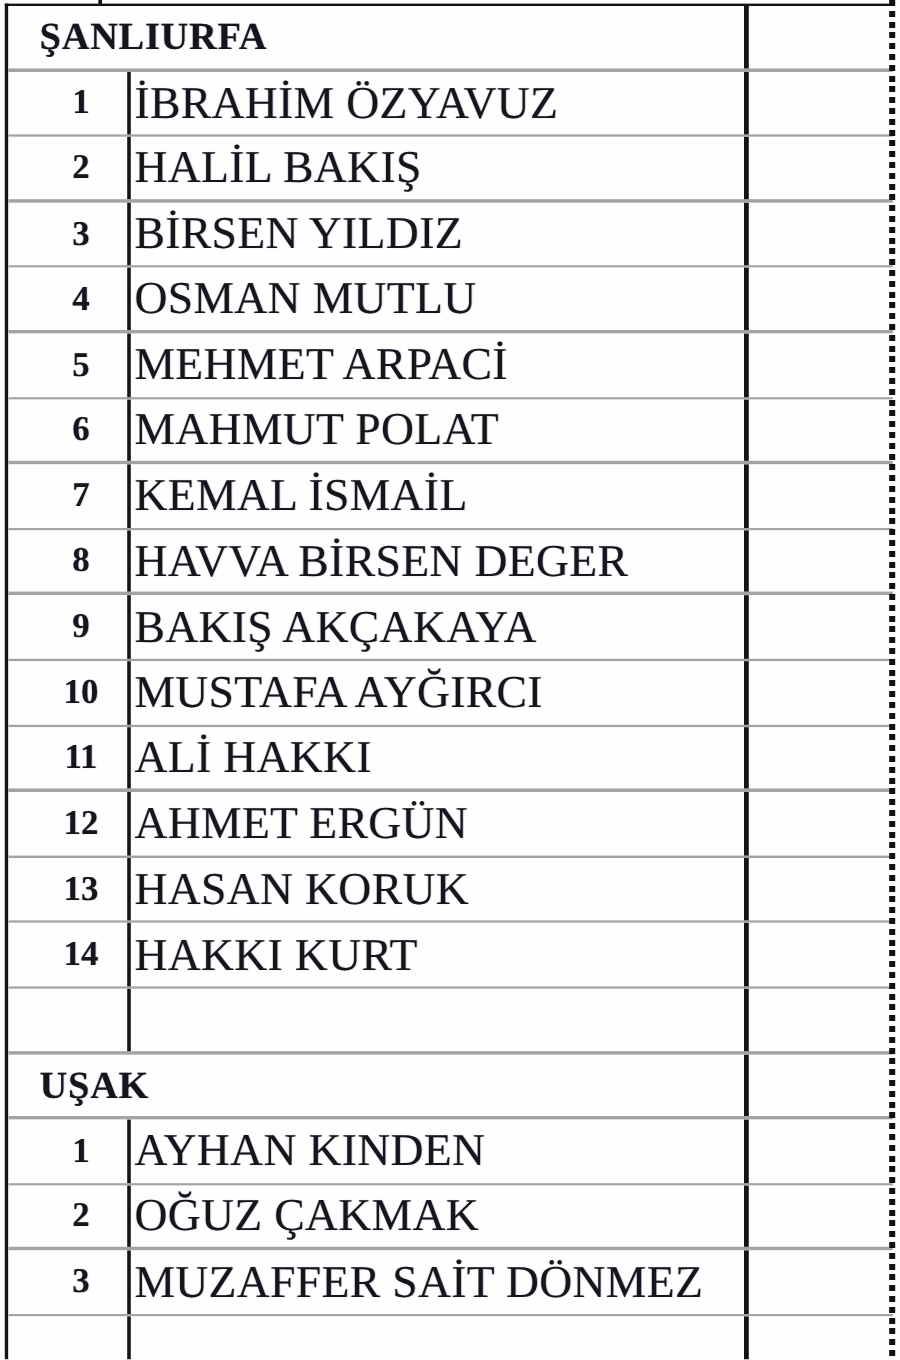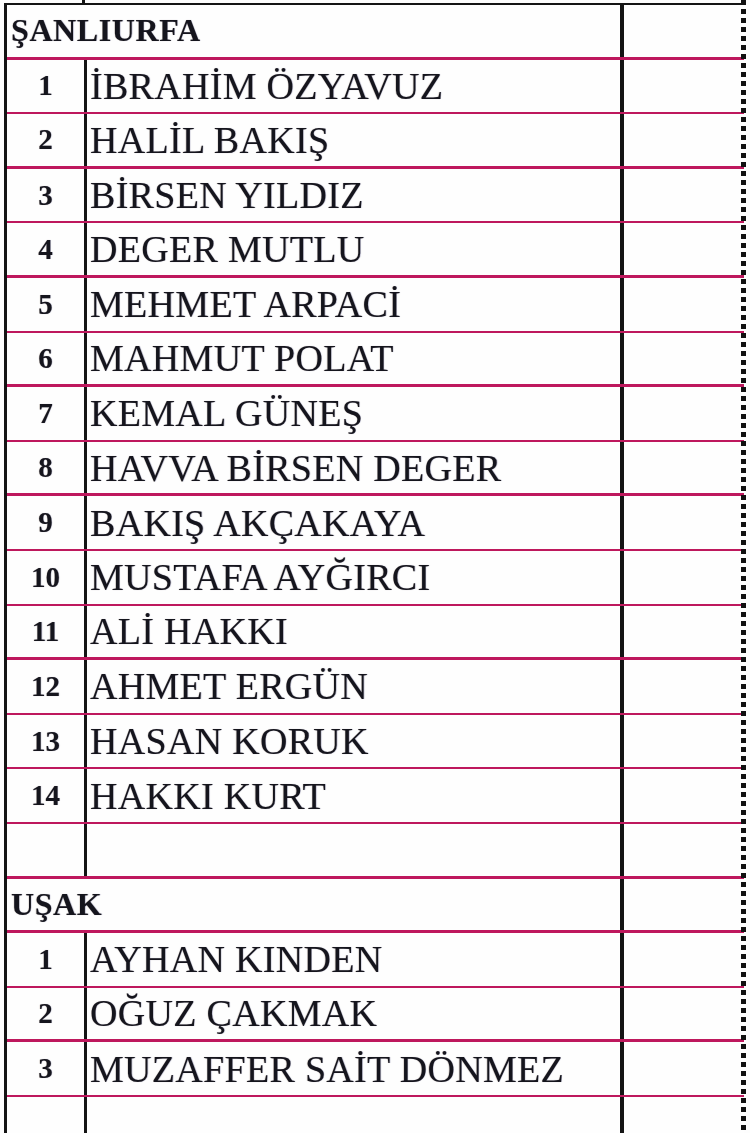--- a/index.html
+++ b/index.html
@@ -18,22 +18,23 @@
     top: 3px;
     width: 740px;
     border-top: 2px solid #141414;
     border-left: 3px solid #141414;
     box-sizing: border-box;
   }
   .row {
     display: flex;
     height: 54.6px;
     box-sizing: border-box;
-    border-bottom: 2px solid #be185d;
+    border-bottom: 2px solid #a3a3a3;
     background: #fefefe;
+    padding-left: 22px;
   }
   .row.bb3 { border-bottom-width: 3px; }
   .cell {
     box-sizing: border-box;
     display: flex;
     align-items: center;
     overflow: hidden;
     white-space: nowrap;
   }
   .num {
@@ -122,21 +123,21 @@
           <span>BİRSEN YILDIZ</span>
         </div>
       <div class="cell score"></div>
     </div>
 
     <div class="row bb3">
       <div class="cell num">
           <span>4</span>
         </div>
       <div class="cell name">
-          <span>DEGER MUTLU</span>
+          <span>OSMAN MUTLU</span>
         </div>
       <div class="cell score"></div>
     </div>
 
     <div class="row">
       <div class="cell num">
           <span>5</span>
         </div>
       <div class="cell name">
           <span>MEHMET ARPACİ</span>
@@ -152,21 +153,21 @@
           <span>MAHMUT POLAT</span>
         </div>
       <div class="cell score"></div>
     </div>
 
     <div class="row">
       <div class="cell num">
           <span>7</span>
         </div>
       <div class="cell name">
-          <span>KEMAL GÜNEŞ</span>
+          <span>KEMAL İSMAİL</span>
         </div>
       <div class="cell score"></div>
     </div>
 
     <div class="row bb3">
       <div class="cell num">
           <span>8</span>
         </div>
       <div class="cell name">
           <span>HAVVA BİRSEN DEGER</span>

